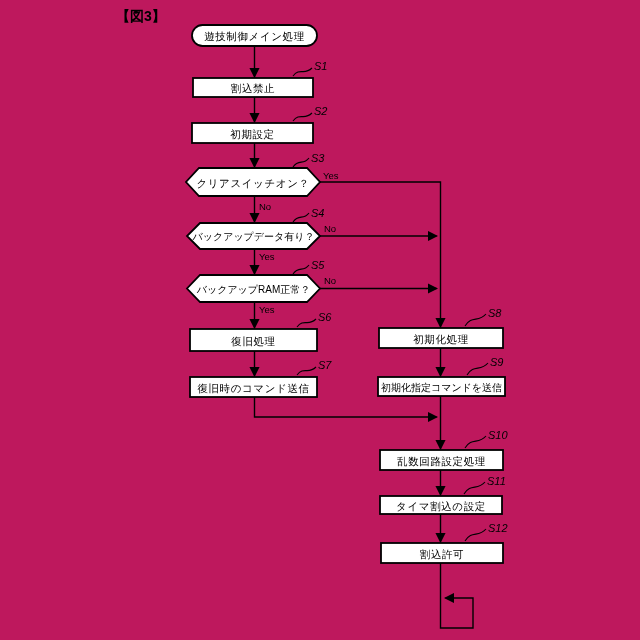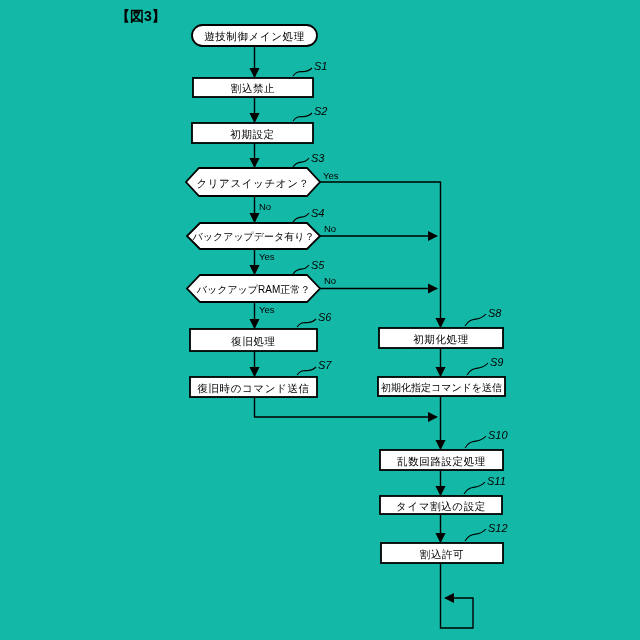--- a/index.html
+++ b/index.html
@@ -4,21 +4,21 @@
 <style>
   html, body {
     margin: 0; padding: 0;
     background: #ffffff;
     width: 640px; height: 640px;
     font-family: "Liberation Sans", "DejaVu Sans", sans-serif;
   }
   .canvas {
     position: relative;
     width: 640px; height: 640px;
-    background: #14b8a6;
+    background: #be185d;
     overflow: hidden;
   }
   svg { display: block; }
   .shape {
     fill: #ffffff;
     stroke: #000000;
     stroke-width: 1.8;
   }
   .edge {
     fill: none;

